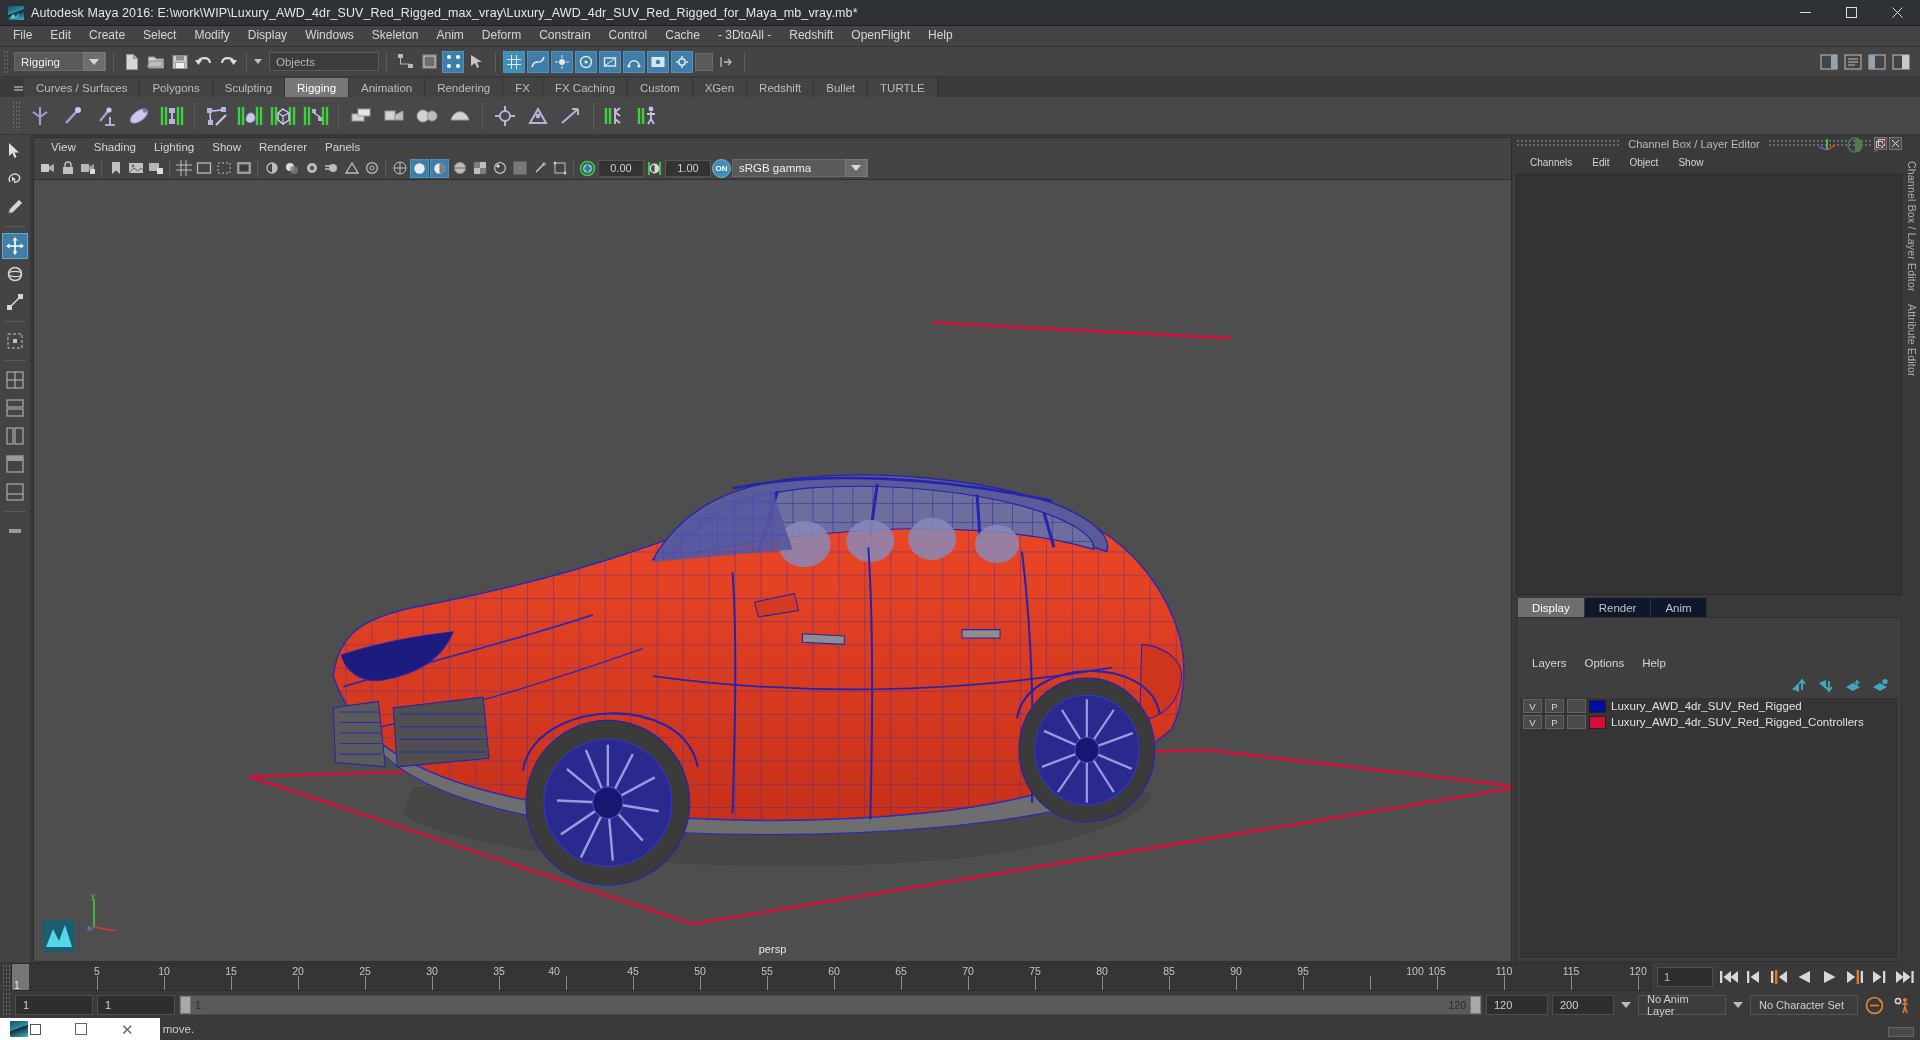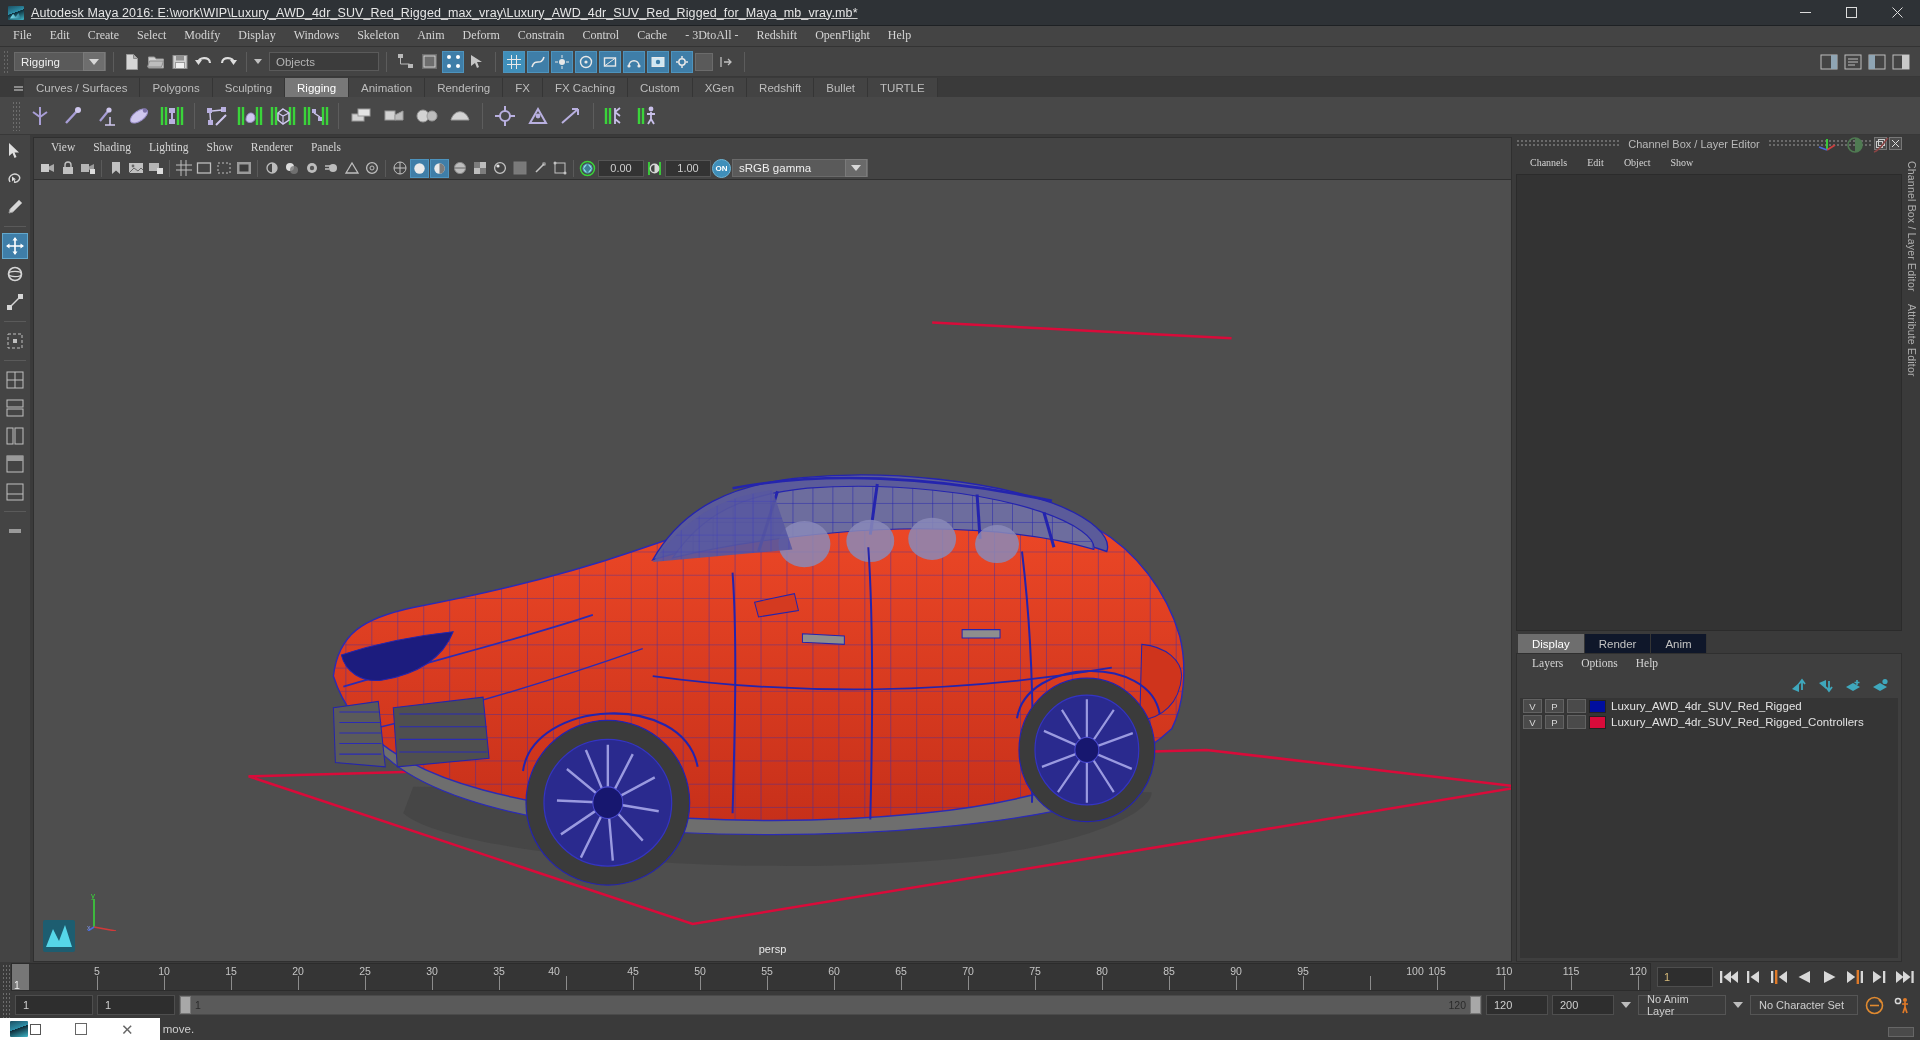--- a/index.html
+++ b/index.html
@@ -9,21 +9,21 @@
     font-family: "Liberation Sans", sans-serif;
     color: #c8c8c8;
     overflow: hidden;
     -webkit-font-smoothing: antialiased;
   }
   .app { width: 1920px; height: 1040px; display: flex; flex-direction: column; position: relative; }
 
   
   .titlebar {
     height: 26px; background: #2e3236; display: flex; align-items: center;
-    flex: 0 0 26px; border-bottom: 1px solid #1e2124; text-decoration: underline;
+    flex: 0 0 26px; border-bottom: 1px solid #1e2124;
   }
   .title-icon {
     width: 16px; height: 14px; margin: 0 7px 0 8px;
     background: linear-gradient(160deg,#1b4f63 0%,#2e8fa8 45%,#0d2b38 46%,#3fb6c8 100%);
     border-radius: 1px; position: relative; flex: 0 0 16px;
   }
   .title-icon::after{
     content:""; position:absolute; left:2px; bottom:1px; width:11px; height:6px;
     background: linear-gradient(90deg,#7ee1ef,#2a7c94);
     clip-path: polygon(0% 100%, 28% 22%, 52% 74%, 76% 10%, 100% 100%);
@@ -36,21 +36,21 @@
     color: #dcdcdc;
   }
   .win-btn svg { display: block; }
 
   
   .menubar {
     height: 21px; background: #444444; display: flex; align-items: center;
     flex: 0 0 21px; padding-left: 4px; border-bottom: 1px solid #333;
   }
   .menu-item {
-    font-size: 12px; color: #d5d5d5; padding: 2px 9px 3px; white-space: nowrap; line-height: 15px; font-family: Liberation Serif, serif;
+    font-size: 12px; color: #d5d5d5; padding: 2px 9px 3px; white-space: nowrap; line-height: 15px;
   }
 
   
   .toolrow {
     height: 30px; background: #444444; display: flex; align-items: center;
     flex: 0 0 30px; padding-left: 3px; gap: 2px; border-bottom: 1px solid #383838;
   }
   .gripper {
     width: 7px; height: 24px; flex: 0 0 7px;
     background-image: radial-gradient(#6d6d6d 38%, transparent 39%);
@@ -165,21 +165,21 @@
   .cb-menubar { height: 22px; display:flex;align-items:center;flex:0 0 22px;padding-left:6px; position:relative;}
   .cb-menubar .menu-item { font-size:10px; padding: 2px 10px 3px;}
   .cb-gizmos { position:absolute; right: 14px; top: -16px; display:flex; align-items:center; gap:8px;}
   .channelbox { background:#333333; flex: 1 1 auto; margin: 0 2px; border:1px solid #2b2b2b; min-height:0;}
 
   .layer-tabs { height: 19px; display:flex; align-items:flex-end; flex: 0 0 19px; padding-left: 4px; margin-top: 3px;}
   .layer-tab { height:19px; padding: 0 14px; font-size:11.5px; color:#c3c3c3; display:flex;align-items:center;
      background:#0f172a;border-right:1px solid #353535;}
   .layer-tab.active { background: #6e6e6e; color: #fff;}
   .layer-body { background:#3f3f3f; margin: 0 2px; border:1px solid #2f2f2f; flex: 0 0 auto; display:flex;flex-direction:column;}
-  .layer-menubar { height: 20px; display:flex;align-items:center; padding-left:6px; flex:0 0 20px;}
+  .layer-menubar { height: 20px; display:flex;align-items:center; padding-left:6px; flex:0 0 20px;margin-top:36px;}
   .layer-menubar .menu-item { font-size:11.5px; padding:1px 9px 2px;}
   .layer-toolrow { height: 22px; display:flex;align-items:center;justify-content:flex-end; gap:10px; padding-right:12px; flex:0 0 22px;}
   .layer-list { background:#353535; margin: 2px 3px 3px; flex:1 1 auto; min-height: 260px;}
   .layer-row { height: 16px; display:flex;align-items:center; gap:3px; padding: 0 3px; }
   .lr-btn { width:19px;height:14px;background:#4a4a4a;border:1px solid #636363;font-size:9.5px;color:#d8d8d8;
      display:flex;align-items:center;justify-content:center;}
   .lr-blank { width:19px;height:14px;background:#4a4a4a;border:1px solid #636363;}
   .lr-color { width:17px;height:13px;border:1px solid #222;}
   .lr-name { font-size:11.5px;color:#e2e2e2;white-space:nowrap;padding-left:2px;}
 

